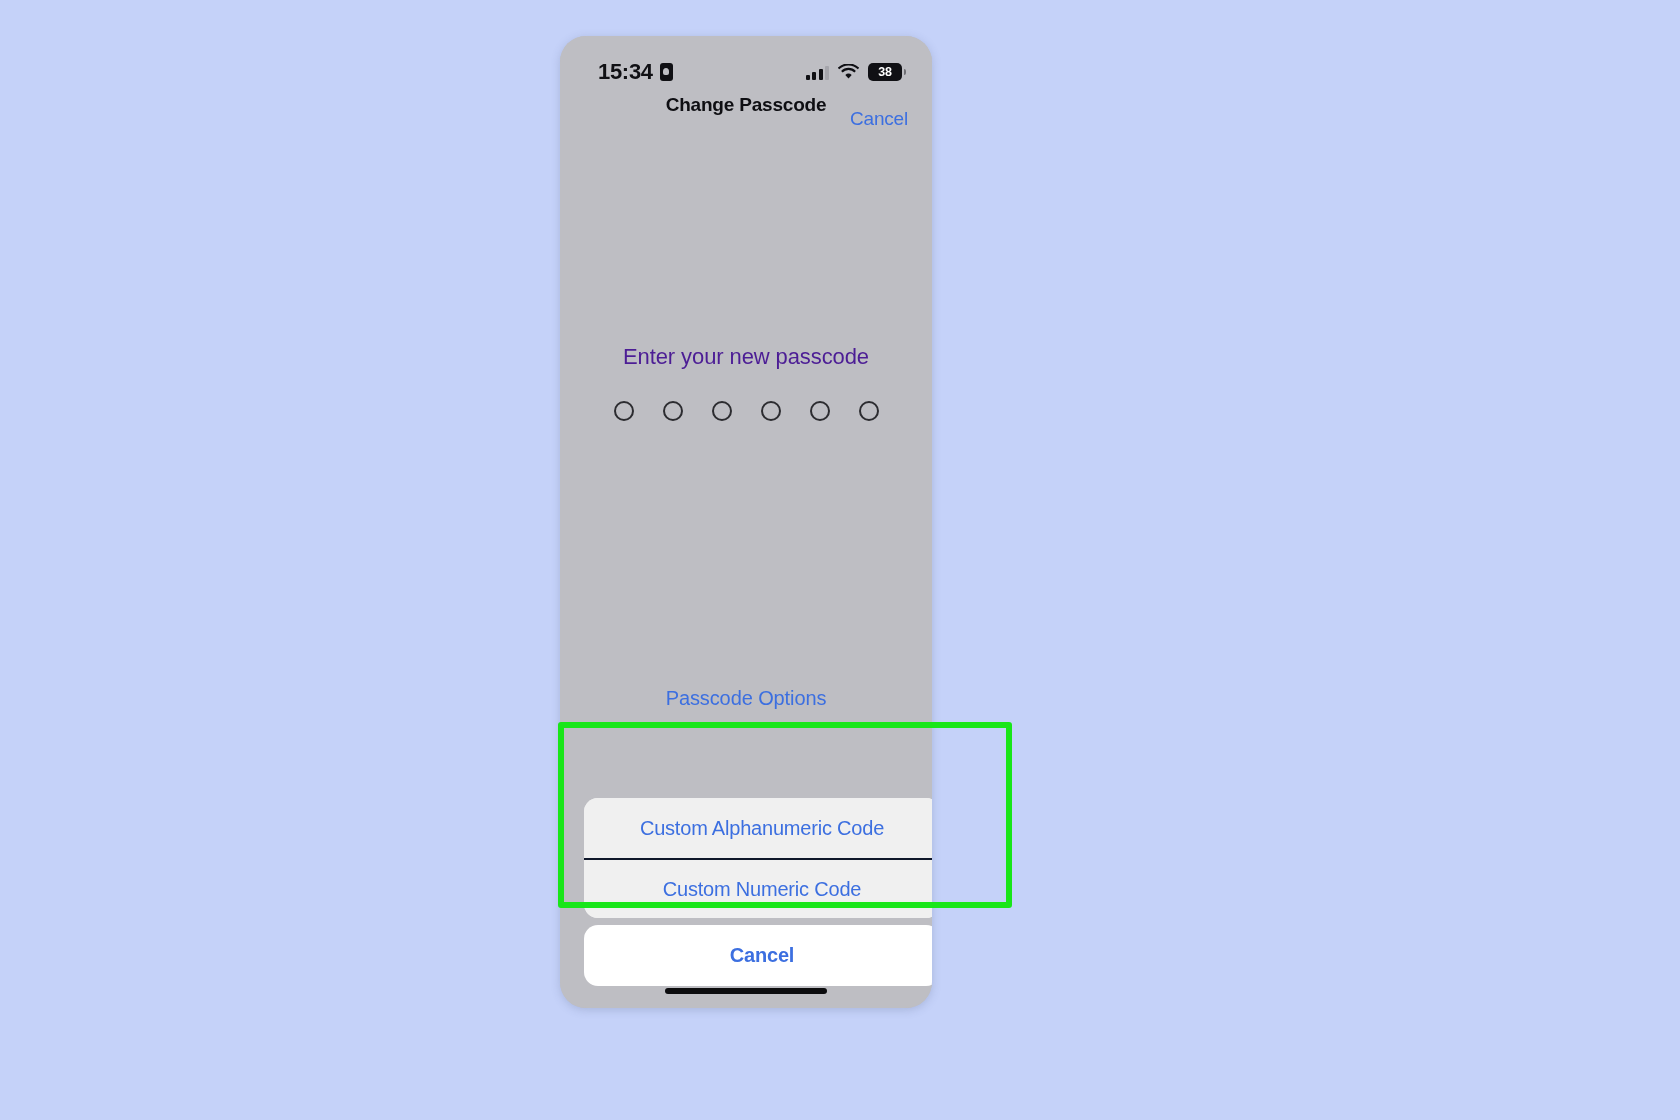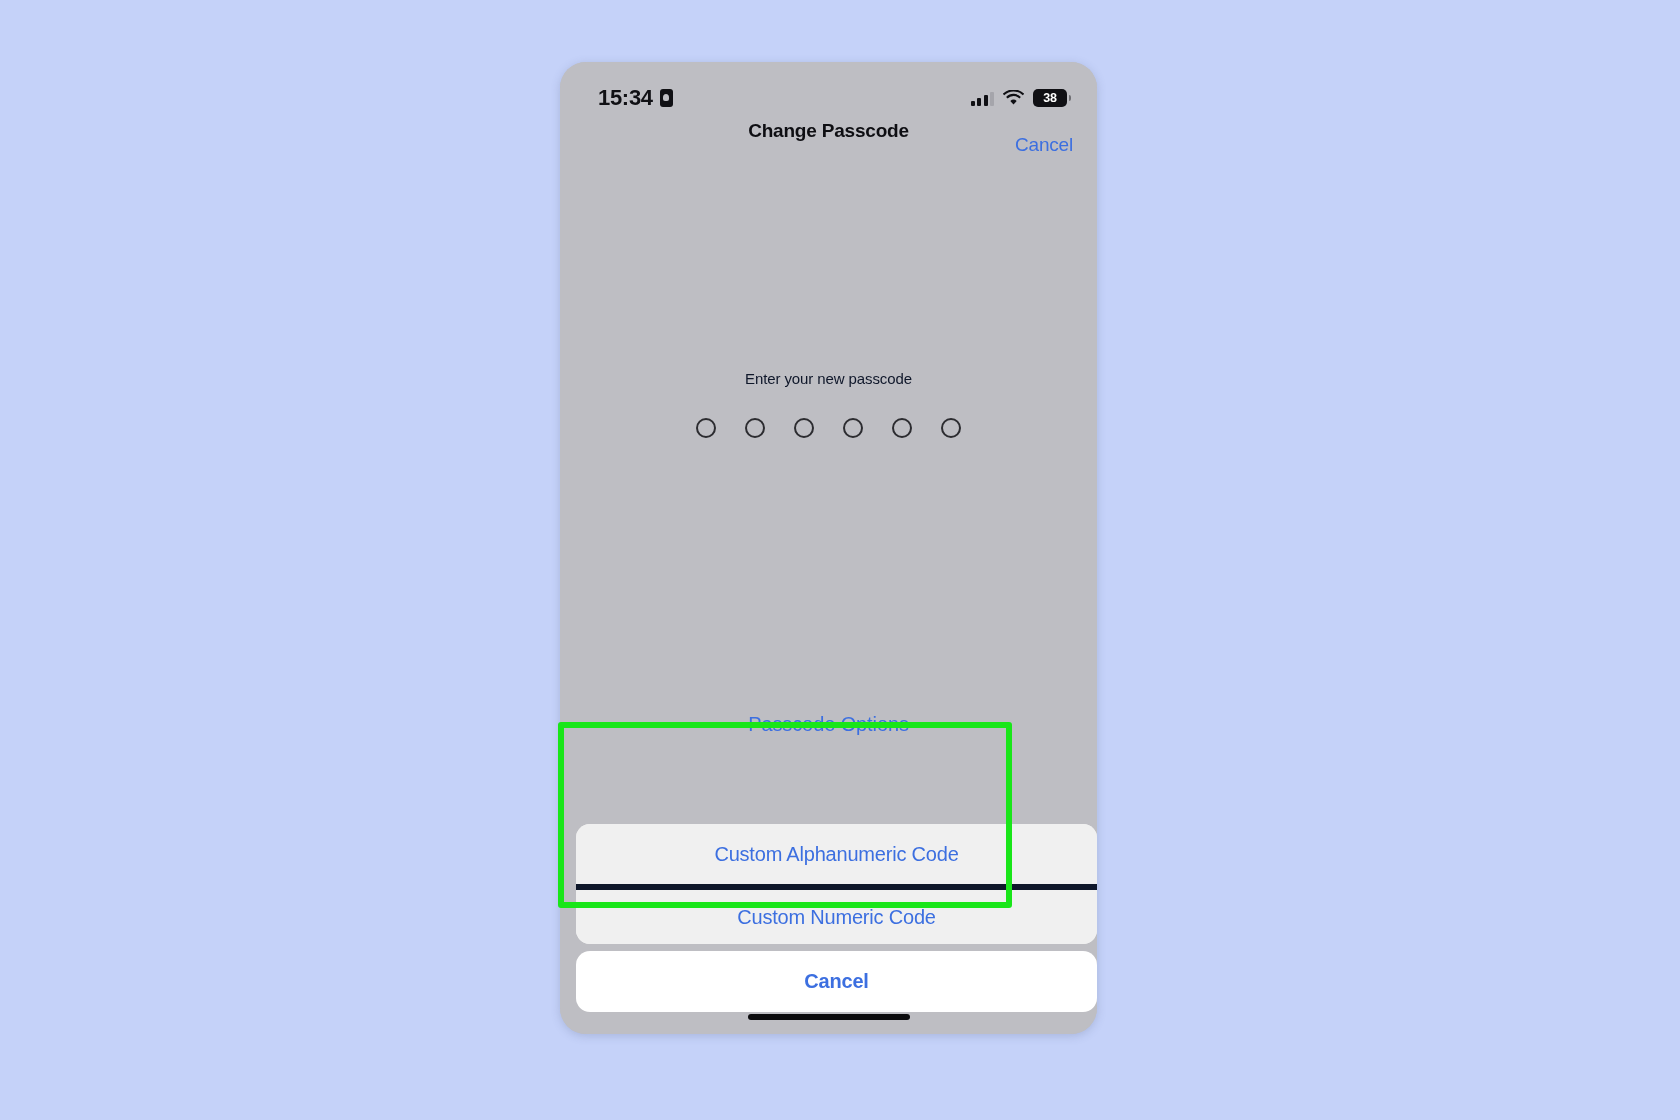--- a/index.html
+++ b/index.html
@@ -10,26 +10,25 @@
   }
   body {
     background: #c5d2f9;
     position: relative;
   }
 
   
   #phone {
     position: absolute;
     left: 560px; top: 36px;
-    width: 537px; height: 972px;
+    width: 372px; height: 972px;
     border-radius: 26px;
     overflow: hidden;
     background: #bdbdc2;
     box-shadow: 0 2px 10px rgba(70,80,120,0.22);
-    margin-top: 26px;
   }
 
   
   #screen {
     position: absolute; inset: 0;
     background: #bebec3;
   }
 
   
   #statusbar {
@@ -115,21 +114,21 @@
     cursor: pointer;
   }
 
   
   #prompt-block {
     position: absolute; left: 0; top: 308px;
     width: 100%;
     display: flex; flex-direction: column; align-items: center;
   }
   #prompt-text {
-    font-size: 15px; color: #0f172a; letter-spacing: -0.1px;
+    font-size: 22px; color: #4c1d95; letter-spacing: -0.1px;
   }
   #dots {
     margin-top: 31px;
     display: flex; gap: 29px;
   }
   .dot {
     width: 20px; height: 20px;
     border-radius: 50%;
     border: 2px solid #2c2c30;
     background: transparent;
@@ -139,39 +138,39 @@
   #passcode-options {
     position: absolute; left: 0; top: 651px;
     width: 100%; text-align: center;
     font-size: 20px; color: #3c6fe0;
     letter-spacing: -0.1px;
     cursor: pointer;
   }
 
   
   #action-sheet {
-    position: absolute; left: 8px; bottom: 0;
+    position: absolute; left: 16px; bottom: 0;
     width: 100%;
     padding: 0 8px 22px 8px;
   }
   #sheet-group {
     background: #f0f0f0;
     border-radius: 14px;
     overflow: hidden;
   }
   .sheet-btn {
     height: 60px;
     display: flex; align-items: center; justify-content: center;
     font-size: 20px; color: #3c6fe0;
     letter-spacing: -0.2px;
     background: #f0f0f0;
     cursor: pointer;
   }
   .sheet-btn + .sheet-btn {
-    border-top: 6px solid #0f172a;
+    border-top: 2px solid #0f172a;
   }
   #cancel-group {
     margin-top: 7px;
     background: #ffffff;
     border-radius: 14px;
     overflow: hidden;
   }
   #cancel-btn {
     height: 61px;
     display: flex; align-items: center; justify-content: center;

